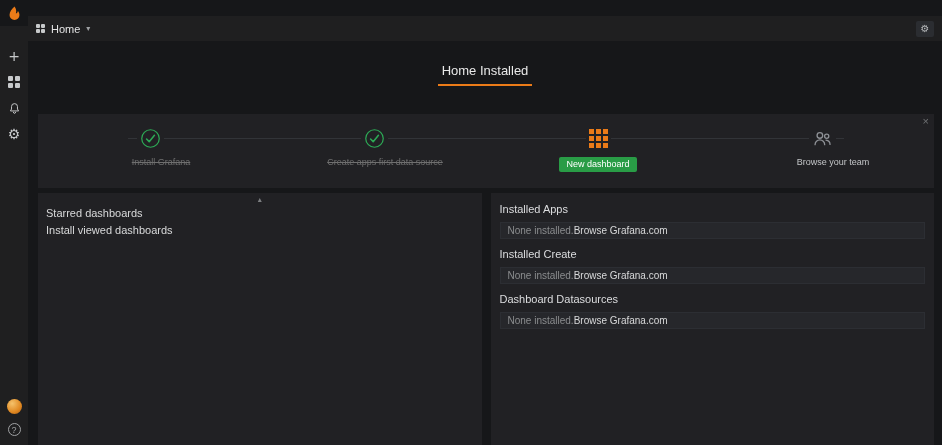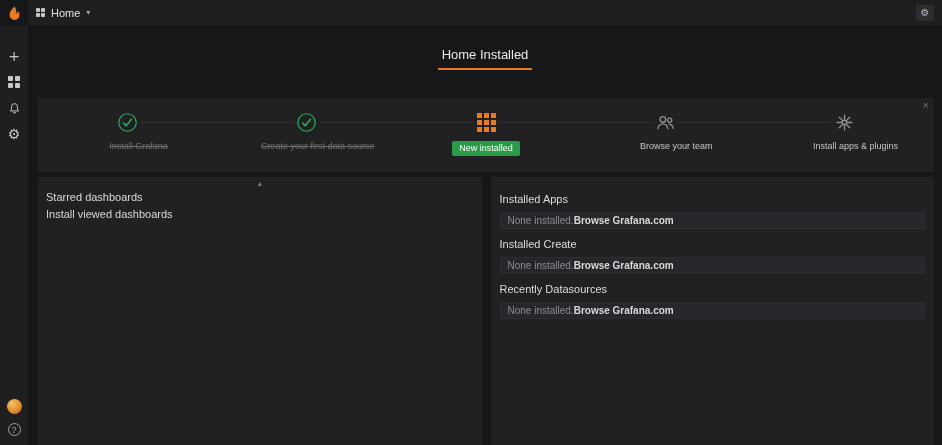--- a/index.html
+++ b/index.html
@@ -23,21 +23,21 @@
   .grid-icon { display: grid; grid-template-columns: 5px 5px; grid-template-rows: 5px 5px; gap: 2px; }
   .grid-icon i { background: currentColor; border-radius: 1px; display: block; }
   .grid-icon.small { grid-template-columns: 4px 4px; grid-template-rows: 4px 4px; gap: 1px; }
   .side-spacer { flex: 1; }
   .side-bottom { display: flex; flex-direction: column; align-items: center; gap: 9px; padding-bottom: 9px; }
   .avatar { width: 15px; height: 15px; border-radius: 50%; background: radial-gradient(circle at 35% 30%, #f5c26b, #e08821 60%, #a85c14); cursor: pointer; }
   .help { width: 13px; height: 13px; border-radius: 50%; border: 1px solid #9fa1a3; color: #9fa1a3; font-size: 9px; display: flex; align-items: center; justify-content: center; cursor: pointer; }
 
   
   .main { flex: 1; display: flex; flex-direction: column; min-width: 0; }
-  .topnav { height: 25px; flex-shrink: 0; background: #1f1f20; display: flex; align-items: center; padding: 0 8px; }
+  .topnav { height: 25px; flex-shrink: 0; background: #1f1f20; display: flex; align-items: center; padding: 0 8px; margin-top: 16px; }
   .dash-picker { display: flex; align-items: center; gap: 6px; font-size: 11px; color: #e3e3e3; cursor: pointer; }
   .dash-picker .caret { font-size: 8px; color: #9fa1a3; }
   .topnav .spacer { flex: 1; }
   .gear-btn { width: 18px; height: 16px; background: #2b2d31; border: none; border-radius: 2px; color: #b5b7b9; font-size: 10px; line-height: 10px; cursor: pointer; display: flex; align-items: center; justify-content: center; }
 
   
   .content { flex: 1; position: relative; overflow: hidden; }
   .title-wrap { padding-top: 20px; text-align: center; }
   .page-title {
     display: inline-block; font-size: 13px; color: #e9e9e9;
@@ -67,28 +67,28 @@
   .panel-row { display: flex; gap: 9px; margin: 5px 8px 0 10px; height: 269px; }
   .panel { flex: 1; background: #212124; position: relative; }
   .collapse-btn {
     position: absolute; top: 0; left: 50%; transform: translateX(-50%);
     background: none; border: none; color: #7c7e80; font-size: 8px; cursor: pointer; padding: 2px 6px;
   }
   .dash-list { padding: 14px 8px 0; }
   .dash-item { font-size: 11px; color: #d8d9da; margin-bottom: 5px; }
 
   .plugins-body { padding: 8px 9px; }
-  .plug-section h3 { font-size: 11px; font-weight: 400; color: #dcdddf; margin: 8px 0 7px; }
+  .plug-section h3 { font-size: 11px; font-weight: 400; color: #dcdddf; margin: 2px 0 7px; }
   .plug-section { margin-bottom: 9px; }
   .plug-row {
     height: 17px; display: flex; align-items: center; padding: 0 7px;
     background: #26272b; border: 1px solid #2c2e33; cursor: pointer;
   }
   .plug-row .muted { font-size: 10px; color: #8b8d8f; }
-  .plug-row .link { font-size: 10px; color: #d8d9da; font-weight: 700; }
+  .plug-row .link { font-size: 10px; color: #d8d9da; font-weight: 400; }
 </style>
 </head>
 <body>
 
 <div class="app">
 
   <aside class="sidebar">
     <div class="logo-box">
       <svg width="17" height="17" viewBox="0 0 24 24">
         <path d="M12 2C8 6 5 9.2 5 14a7 7 0 0 0 14 0c0-2.2-1-4.2-2.2-5.4-.4 2-1.4 3.2-2.9 3.4 1.1-3.2.6-7-1.9-10z" fill="#eb7b18"></path>
@@ -157,61 +157,52 @@
             <span class="step-label completed">Install Grafana</span>
           </div>
 
           <div class="step">
             <span class="step-icon done">
               <svg width="21" height="21" viewBox="0 0 24 24" fill="none" stroke="currentColor">
                 <circle cx="12" cy="12" r="10" stroke-width="1.4"></circle>
                 <path d="M7.5 12.6l3 3 6-7.2" stroke-width="1.8" stroke-linecap="round" stroke-linejoin="round"></path>
               </svg>
             </span>
-            <span class="step-label completed">Create your first data source</span>
+            <span class="step-label completed">Create apps first data source</span>
           </div>
 
           <div class="step">
             <span class="step-icon">
               <svg width="19" height="19" viewBox="0 0 19 19" fill="#eb7b18">
                 <rect x="0" y="0" width="5" height="5"></rect>
                   <rect x="7" y="0" width="5" height="5"></rect>
                   <rect x="14" y="0" width="5" height="5"></rect>
                 <rect x="0" y="7" width="5" height="5"></rect>
                   <rect x="7" y="7" width="5" height="5"></rect>
                   <rect x="14" y="7" width="5" height="5"></rect>
                 <rect x="0" y="14" width="5" height="5"></rect>
                   <rect x="7" y="14" width="5" height="5"></rect>
                   <rect x="14" y="14" width="5" height="5"></rect>
               </svg>
             </span>
-            <span class="step-badge">New installed</span>
+            <span class="step-badge">New dashboard</span>
           </div>
 
           <div class="step">
             <span class="step-icon pending">
               <svg width="21" height="21" viewBox="0 0 24 24" fill="none" stroke="currentColor" stroke-width="1.5" stroke-linecap="round">
                 <circle cx="9" cy="8.5" r="3.2"></circle>
                 <path d="M3.5 19c0-3 2.5-5.4 5.5-5.4s5.5 2.4 5.5 5.4"></path>
                 <circle cx="16.8" cy="9.5" r="2.4"></circle>
                 <path d="M16 13.8c2.6.4 4.6 2.4 4.6 5"></path>
               </svg>
             </span>
             <span class="step-label">Browse your team</span>
           </div>
 
-          <div class="step">
-            <span class="step-icon pending">
-              <svg width="21" height="21" viewBox="0 0 24 24" fill="none" stroke="currentColor" stroke-width="1.5" stroke-linecap="round">
-                <path d="M12 3.5v17M3.5 12h17M6 6l12 12M18 6L6 18"></path>
-                <circle cx="12" cy="12" r="2.4" fill="#212124"></circle>
-              </svg>
-            </span>
-            <span class="step-label">Install apps &amp; plugins</span>
-          </div>
 
         </div>
       </section>
 
       <div class="panel-row">
 
         <section class="panel">
           <button class="collapse-btn glyph">▴</button>
           <div class="dash-list">
             <div class="dash-item">Starred dashboards</div>
@@ -232,21 +223,21 @@
 
             <div class="plug-section">
               <h3>Installed Create</h3>
               <div class="plug-row">
                 <span class="muted">None installed.</span>
                 <span class="link">Browse Grafana.com</span>
               </div>
             </div>
 
             <div class="plug-section">
-              <h3>Recently Datasources</h3>
+              <h3>Dashboard Datasources</h3>
               <div class="plug-row">
                 <span class="muted">None installed.</span>
                 <span class="link">Browse Grafana.com</span>
               </div>
             </div>
 
           </div>
         </section>
 
       </div>

